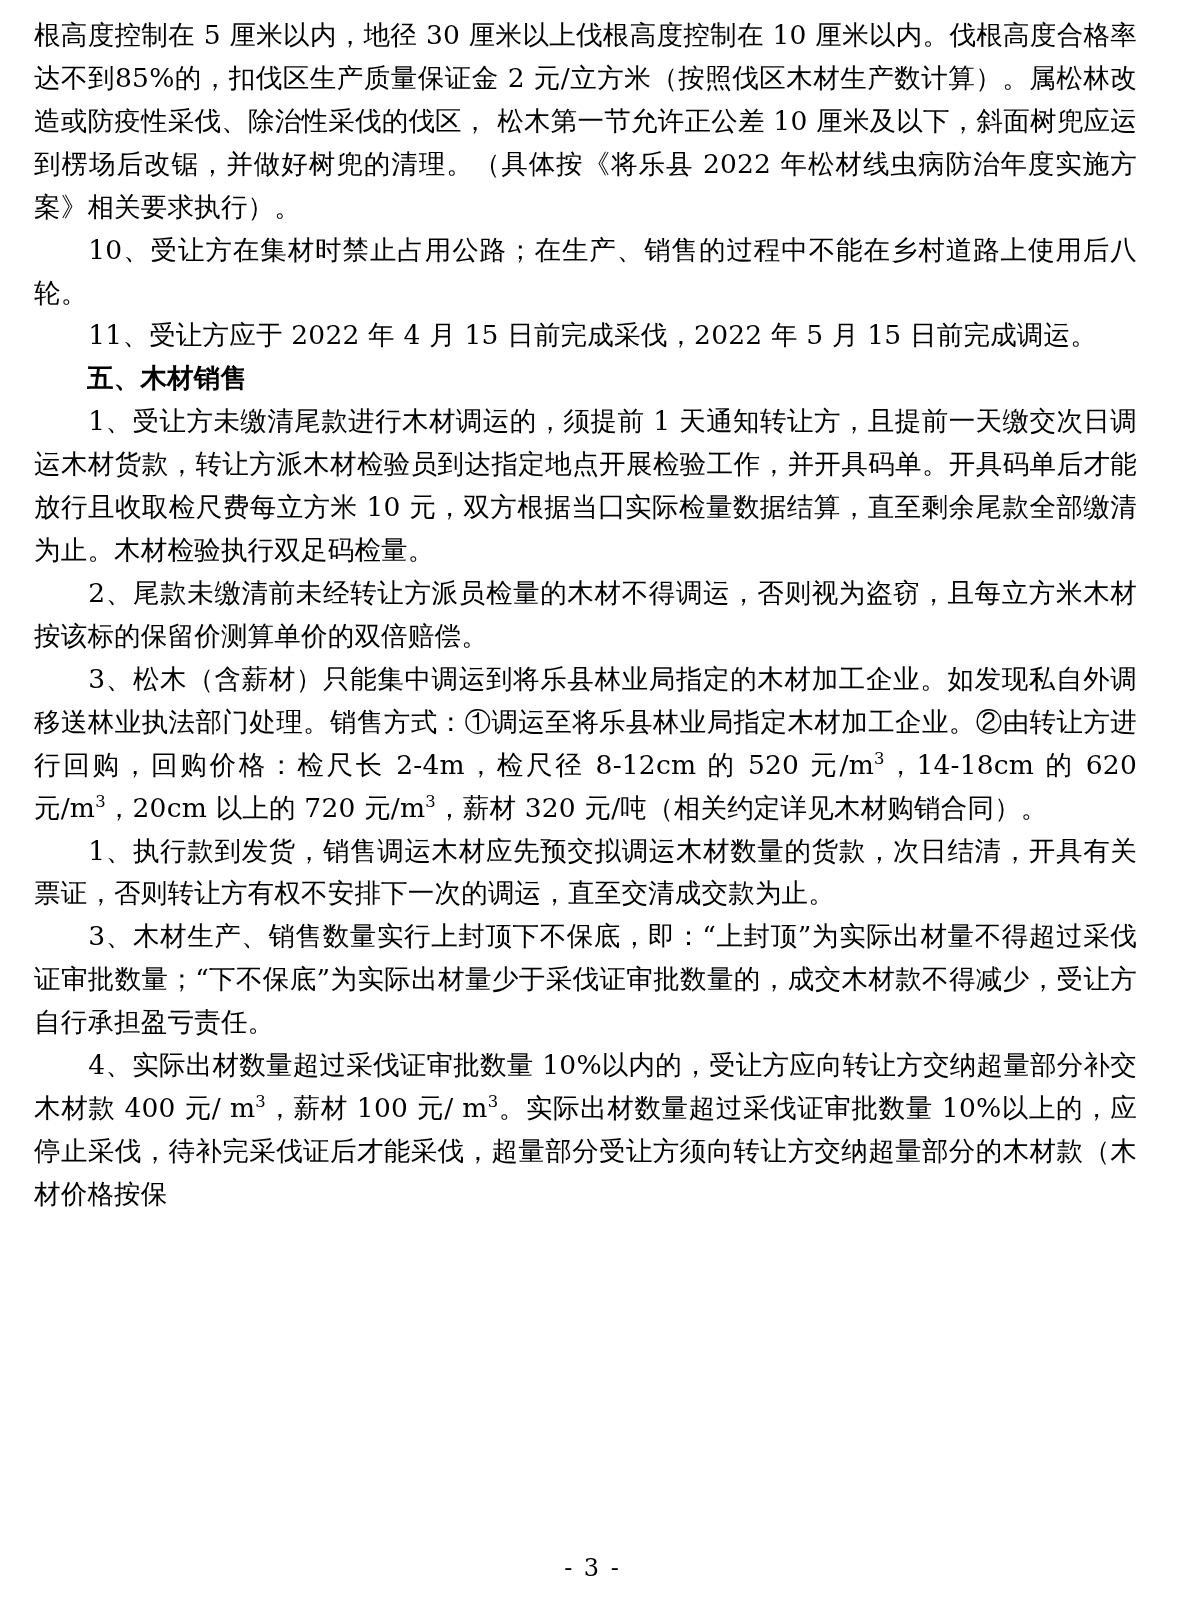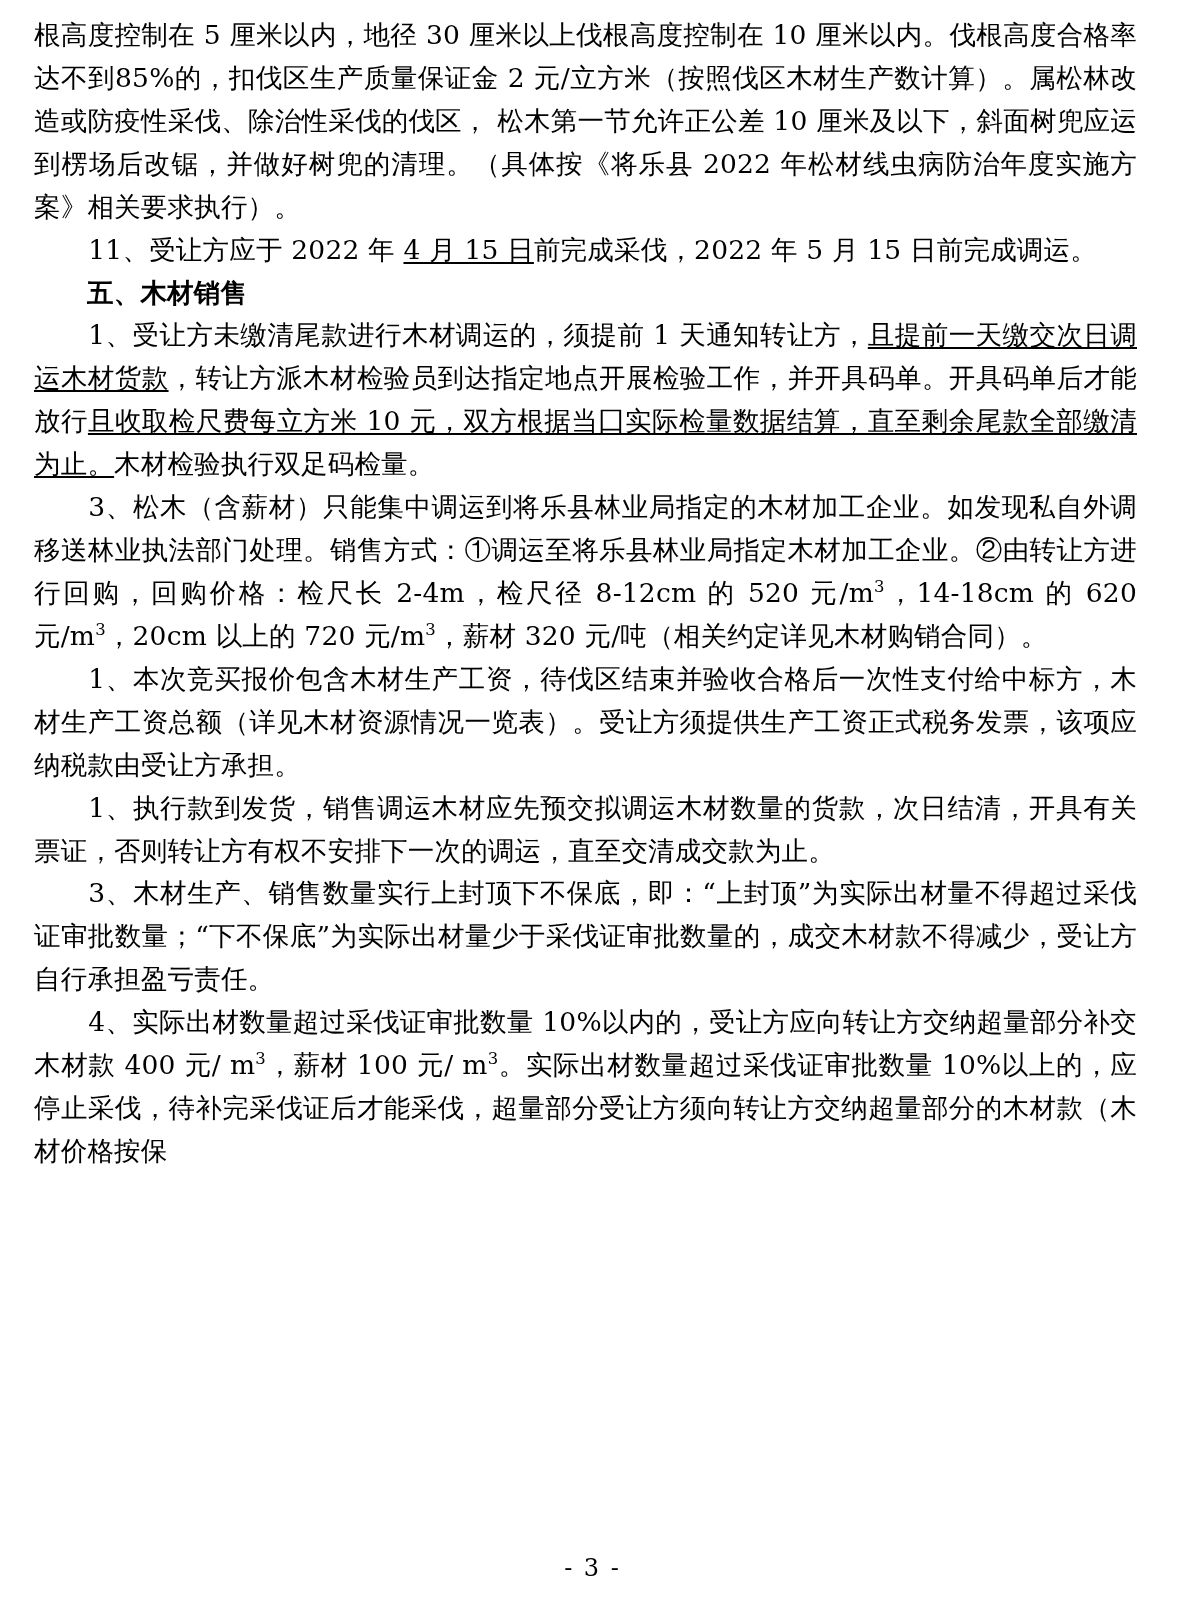--- a/index.html
+++ b/index.html
@@ -37,21 +37,20 @@
   }
   .noindent {
     text-indent: 0;
   }
   .heading {
     text-indent: 2em;
     font-weight: bold;
     margin-top: 0;
   }
   .u {
-    text-decoration: underline;
     text-underline-offset: 3px;
   }
   .footer {
     position: absolute;
     left: 0;
     right: 0;
     bottom: 18px;
     text-align: center;
     font-size: 24px;
     letter-spacing: 2px;
@@ -66,33 +65,34 @@
 </head>
 <body>
 
 <div class="page">
   <div class="doc-body">
 
     <p class="noindent">根高度控制在 5 厘米以内，地径 30 厘米以上伐根高度控制在 10 厘米以内。伐根高度合格率达不到85%的，扣伐区生产质量保证金 2 元/立方米（按照伐区木材生产数计算）。属松林改造或防疫性采伐、除治性采伐的伐区， 松木第一节允许正公差 10 厘米及以下，斜面树兜应运到楞场后改锯，并做好树兜的清理。（具体按《将乐县 2022 年松材线虫病防治年度实施方案》相关要求执行）。</p>
 
 
 
+    <p class="indent">10、受让方在集材时禁止占用公路；在生产、销售的过程中不能在乡村道路上使用后八轮。</p>
 
     <p class="indent">11、受让方应于 2022 年 <span class="u">4 月 15 日</span>前完成采伐，2022 年 5 月 15 日前完成调运。</p>
 
     <p class="heading">五、木材销售</p>
 
     <p class="indent">1、受让方未缴清尾款进行木材调运的，须提前 1 天通知转让方，<span class="u">且提前一天缴交次日调运木材货款</span>，转让方派木材检验员到达指定地点开展检验工作，并开具码单。开具码单后才能放行<span class="u">且收取检尺费每立方米 10 元，双方根据当囗实际检量数据结算，直至剩余尾款全部缴清为止。</span>木材检验执行双足码检量。</p>
 
+    <p class="indent">2、尾款未缴清前未经转让方派员检量的木材不得调运，否则视为盗窃，且每立方米木材按该标的保留价测算单价的双倍赔偿。</p>
 
     <p class="indent">3、松木（含薪材）只能集中调运到将乐县林业局指定的木材加工企业。如发现私自外调移送林业执法部门处理。销售方式：①调运至将乐县林业局指定木材加工企业。②由转让方进行回购，回购价格：检尺长 2-4m，检尺径 8-12cm 的 520 元/m<sup>3</sup>，14-18cm 的 620 元/m<sup>3</sup>，20cm 以上的 720 元/m<sup>3</sup>，薪材 320 元/吨（相关约定详见木材购销合同）。</p>
 
 
 
-    <p class="indent">1、本次竞买报价包含木材生产工资，待伐区结束并验收合格后一次性支付给中标方，木材生产工资总额（详见木材资源情况一览表）。受让方须提供生产工资正式税务发票，该项应纳税款由受让方承担。</p>
 
     <p class="indent">1、执行款到发货，销售调运木材应先预交拟调运木材数量的货款，次日结清，开具有关票证，否则转让方有权不安排下一次的调运，直至交清成交款为止。</p>
 
     <p class="indent">3、木材生产、销售数量实行上封顶下不保底，即：“上封顶”为实际出材量不得超过采伐证审批数量；“下不保底”为实际出材量少于采伐证审批数量的，成交木材款不得减少，受让方自行承担盈亏责任。</p>
 
     <p class="indent">4、实际出材数量超过采伐证审批数量 10%以内的，受让方应向转让方交纳超量部分补交木材款 400 元/ m<sup>3</sup>，薪材 100 元/ m<sup>3</sup>。实际出材数量超过采伐证审批数量 10%以上的，应停止采伐，待补完采伐证后才能采伐，超量部分受让方须向转让方交纳超量部分的木材款（木材价格按保</p>
 
   </div>
 
   <div class="footer">- 3 -</div>

